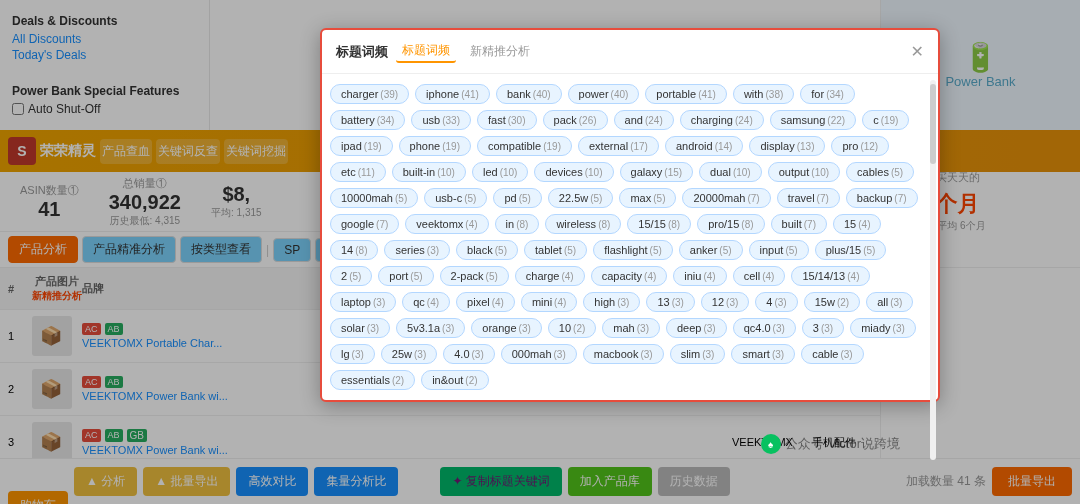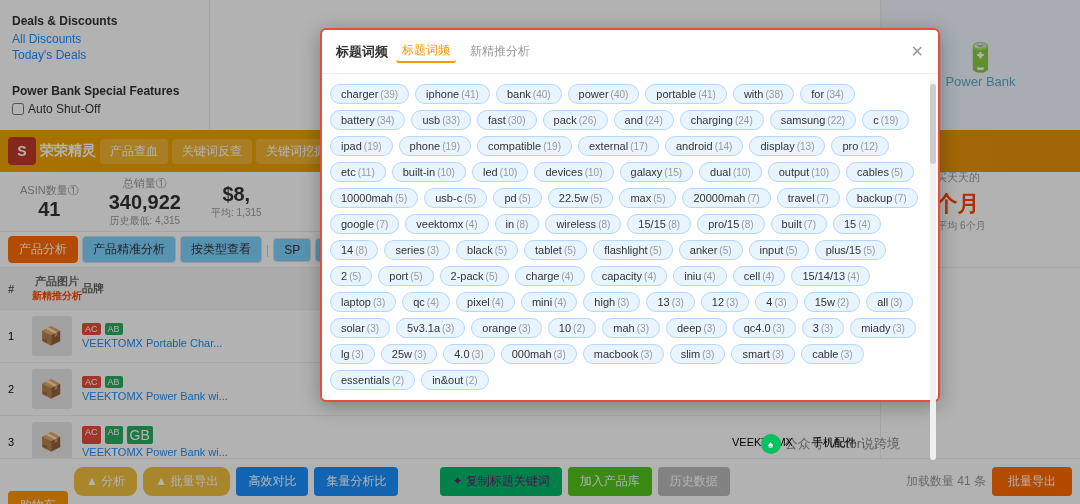--- a/index.html
+++ b/index.html
@@ -16,21 +16,21 @@
     .sidebar-subsection { margin-top: 8px; }
     .sidebar-sub-title { font-size: 12px; font-weight: bold; color: #333; margin-bottom: 4px; }
     .sidebar-checkbox { display: flex; align-items: center; gap: 4px; font-size: 12px; color: #333; margin-bottom: 2px; }
     .sidebar-checkbox input { width: 12px; height: 12px; }
 
     
     .nav-bar { position: absolute; top: 130px; left: 0; right: 0; height: 42px; background: linear-gradient(90deg, #f0a500, #e8920a); display: flex; align-items: center; padding: 0 8px; gap: 4px; z-index: 1; }
     .nav-logo { display: flex; align-items: center; gap: 4px; }
     .nav-logo-icon { width: 28px; height: 28px; background: #c0392b; border-radius: 4px; display: flex; align-items: center; justify-content: center; color: white; font-size: 14px; font-weight: bold; }
     .nav-logo-text { color: white; font-size: 14px; font-weight: bold; }
-    .nav-btn { background: rgba(255,255,255,0.2); color: white; border: none; padding: 4px 10px; border-radius: 4px; font-size: 12px; cursor: pointer; white-space: nowrap; }
+    .nav-btn { background: rgba(255,255,255,0.2); color: white; border: none; padding: 4px 2px; border-radius: 4px; font-size: 12px; cursor: pointer; white-space: nowrap; }
 
     
     .stats-row { position: absolute; top: 172px; left: 0; right: 400px; height: 60px; background: #fff; display: flex; align-items: center; padding: 0 20px; gap: 30px; border-bottom: 1px solid #eee; }
     .stat-item { text-align: center; }
     .stat-label { font-size: 11px; color: #999; }
     .stat-value { font-size: 20px; font-weight: bold; color: #333; }
     .stat-sub { font-size: 10px; color: #999; }
 
     
     .tab-bar { position: absolute; top: 232px; left: 0; right: 0; height: 36px; background: #fff; display: flex; align-items: center; padding: 0 8px; gap: 4px; border-bottom: 1px solid #eee; z-index: 1; }
@@ -46,28 +46,28 @@
     .col-img { width: 50px; text-align: center; }
     .col-name { flex: 1; }
     .col-brand { width: 80px; }
     .col-type { width: 70px; }
     .col-fba { width: 50px; }
     .col-price { width: 60px; }
     .col-date { width: 80px; }
     .product-img { width: 40px; height: 40px; background: #e8e8e8; border-radius: 3px; display: flex; align-items: center; justify-content: center; font-size: 18px; }
     .tag-ac { background: #e74c3c; color: white; font-size: 9px; padding: 1px 3px; border-radius: 2px; margin-right: 2px; }
     .tag-ab { background: #27ae60; color: white; font-size: 9px; padding: 1px 3px; border-radius: 2px; margin-right: 2px; }
-    .tag-green { background: #27ae60; color: white; font-size: 14px; padding: 1px 3px; border-radius: 2px; margin-right: 2px; }
+    .tag-green { background: #27ae60; color: white; font-size: 10px; padding: 1px 3px; border-radius: 2px; margin-right: 2px; }
     .product-name { font-size: 11px; color: #1890ff; cursor: pointer; }
 
     
     .bottom-bar { position: absolute; bottom: 0; left: 0; right: 0; height: 46px; background: #fff; border-top: 1px solid #eee; display: flex; align-items: center; padding: 0 8px; gap: 6px; z-index: 10; }
     .bottom-btn { padding: 6px 12px; border-radius: 4px; font-size: 12px; cursor: pointer; border: none; white-space: nowrap; }
     .bottom-btn.orange { background: #ff9500; color: white; margin-top: 47px; }
-    .bottom-btn.yellow { background: #f0c040; color: white; border-radius: 9px; }
+    .bottom-btn.yellow { background: #f0c040; color: white; }
     .bottom-btn.blue { background: #1890ff; color: white; }
     .bottom-btn.green { background: #52c41a; color: white; }
     .bottom-btn.teal { background: #00b96b; color: #701a75; margin-left: 36px; }
     .bottom-btn.gray { background: #bbb; color: white; }
     .bottom-count { font-size: 12px; color: #999; margin-left: auto; }
     .load-more-btn { background: #ff6a00; color: white; border: none; padding: 6px 16px; border-radius: 4px; font-size: 12px; cursor: pointer; }
 
     
     .right-panel { position: absolute; top: 0; right: 0; width: 200px; height: 504px; background: #fff; border-left: 1px solid #eee; display: flex; flex-direction: column; }
     .right-top { height: 130px; background: #f0f8ff; display: flex; align-items: center; justify-content: center; }

